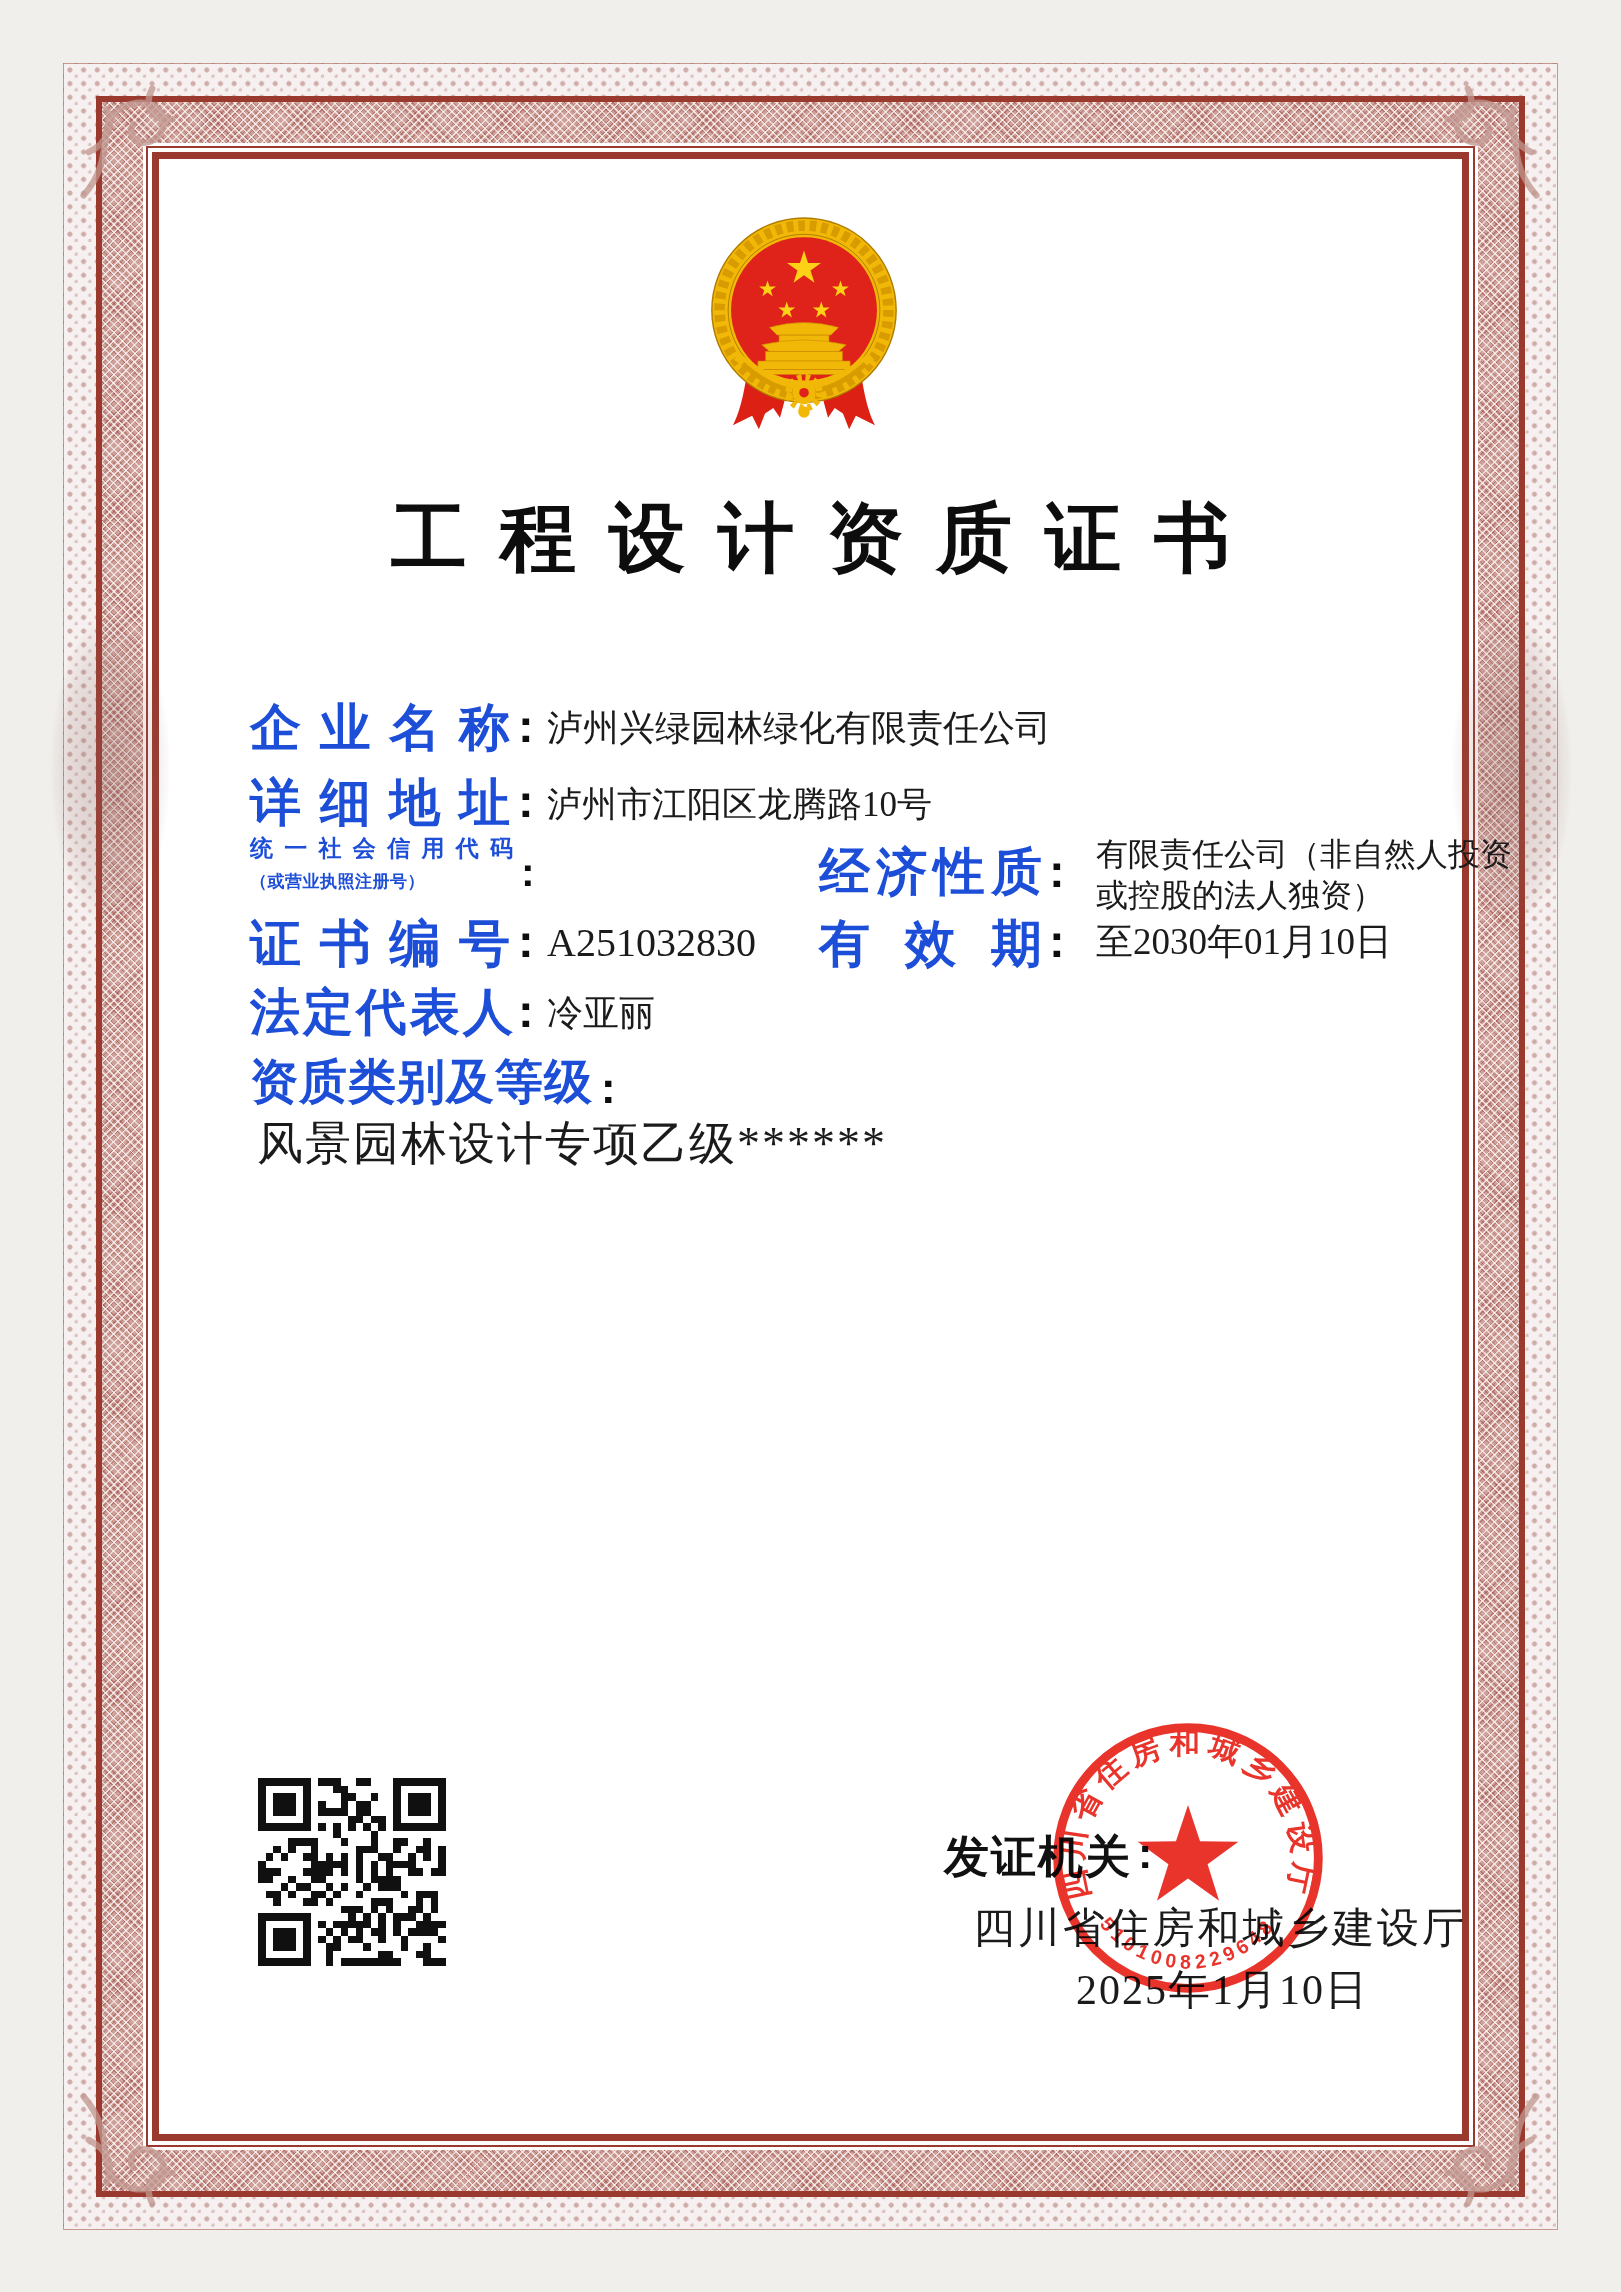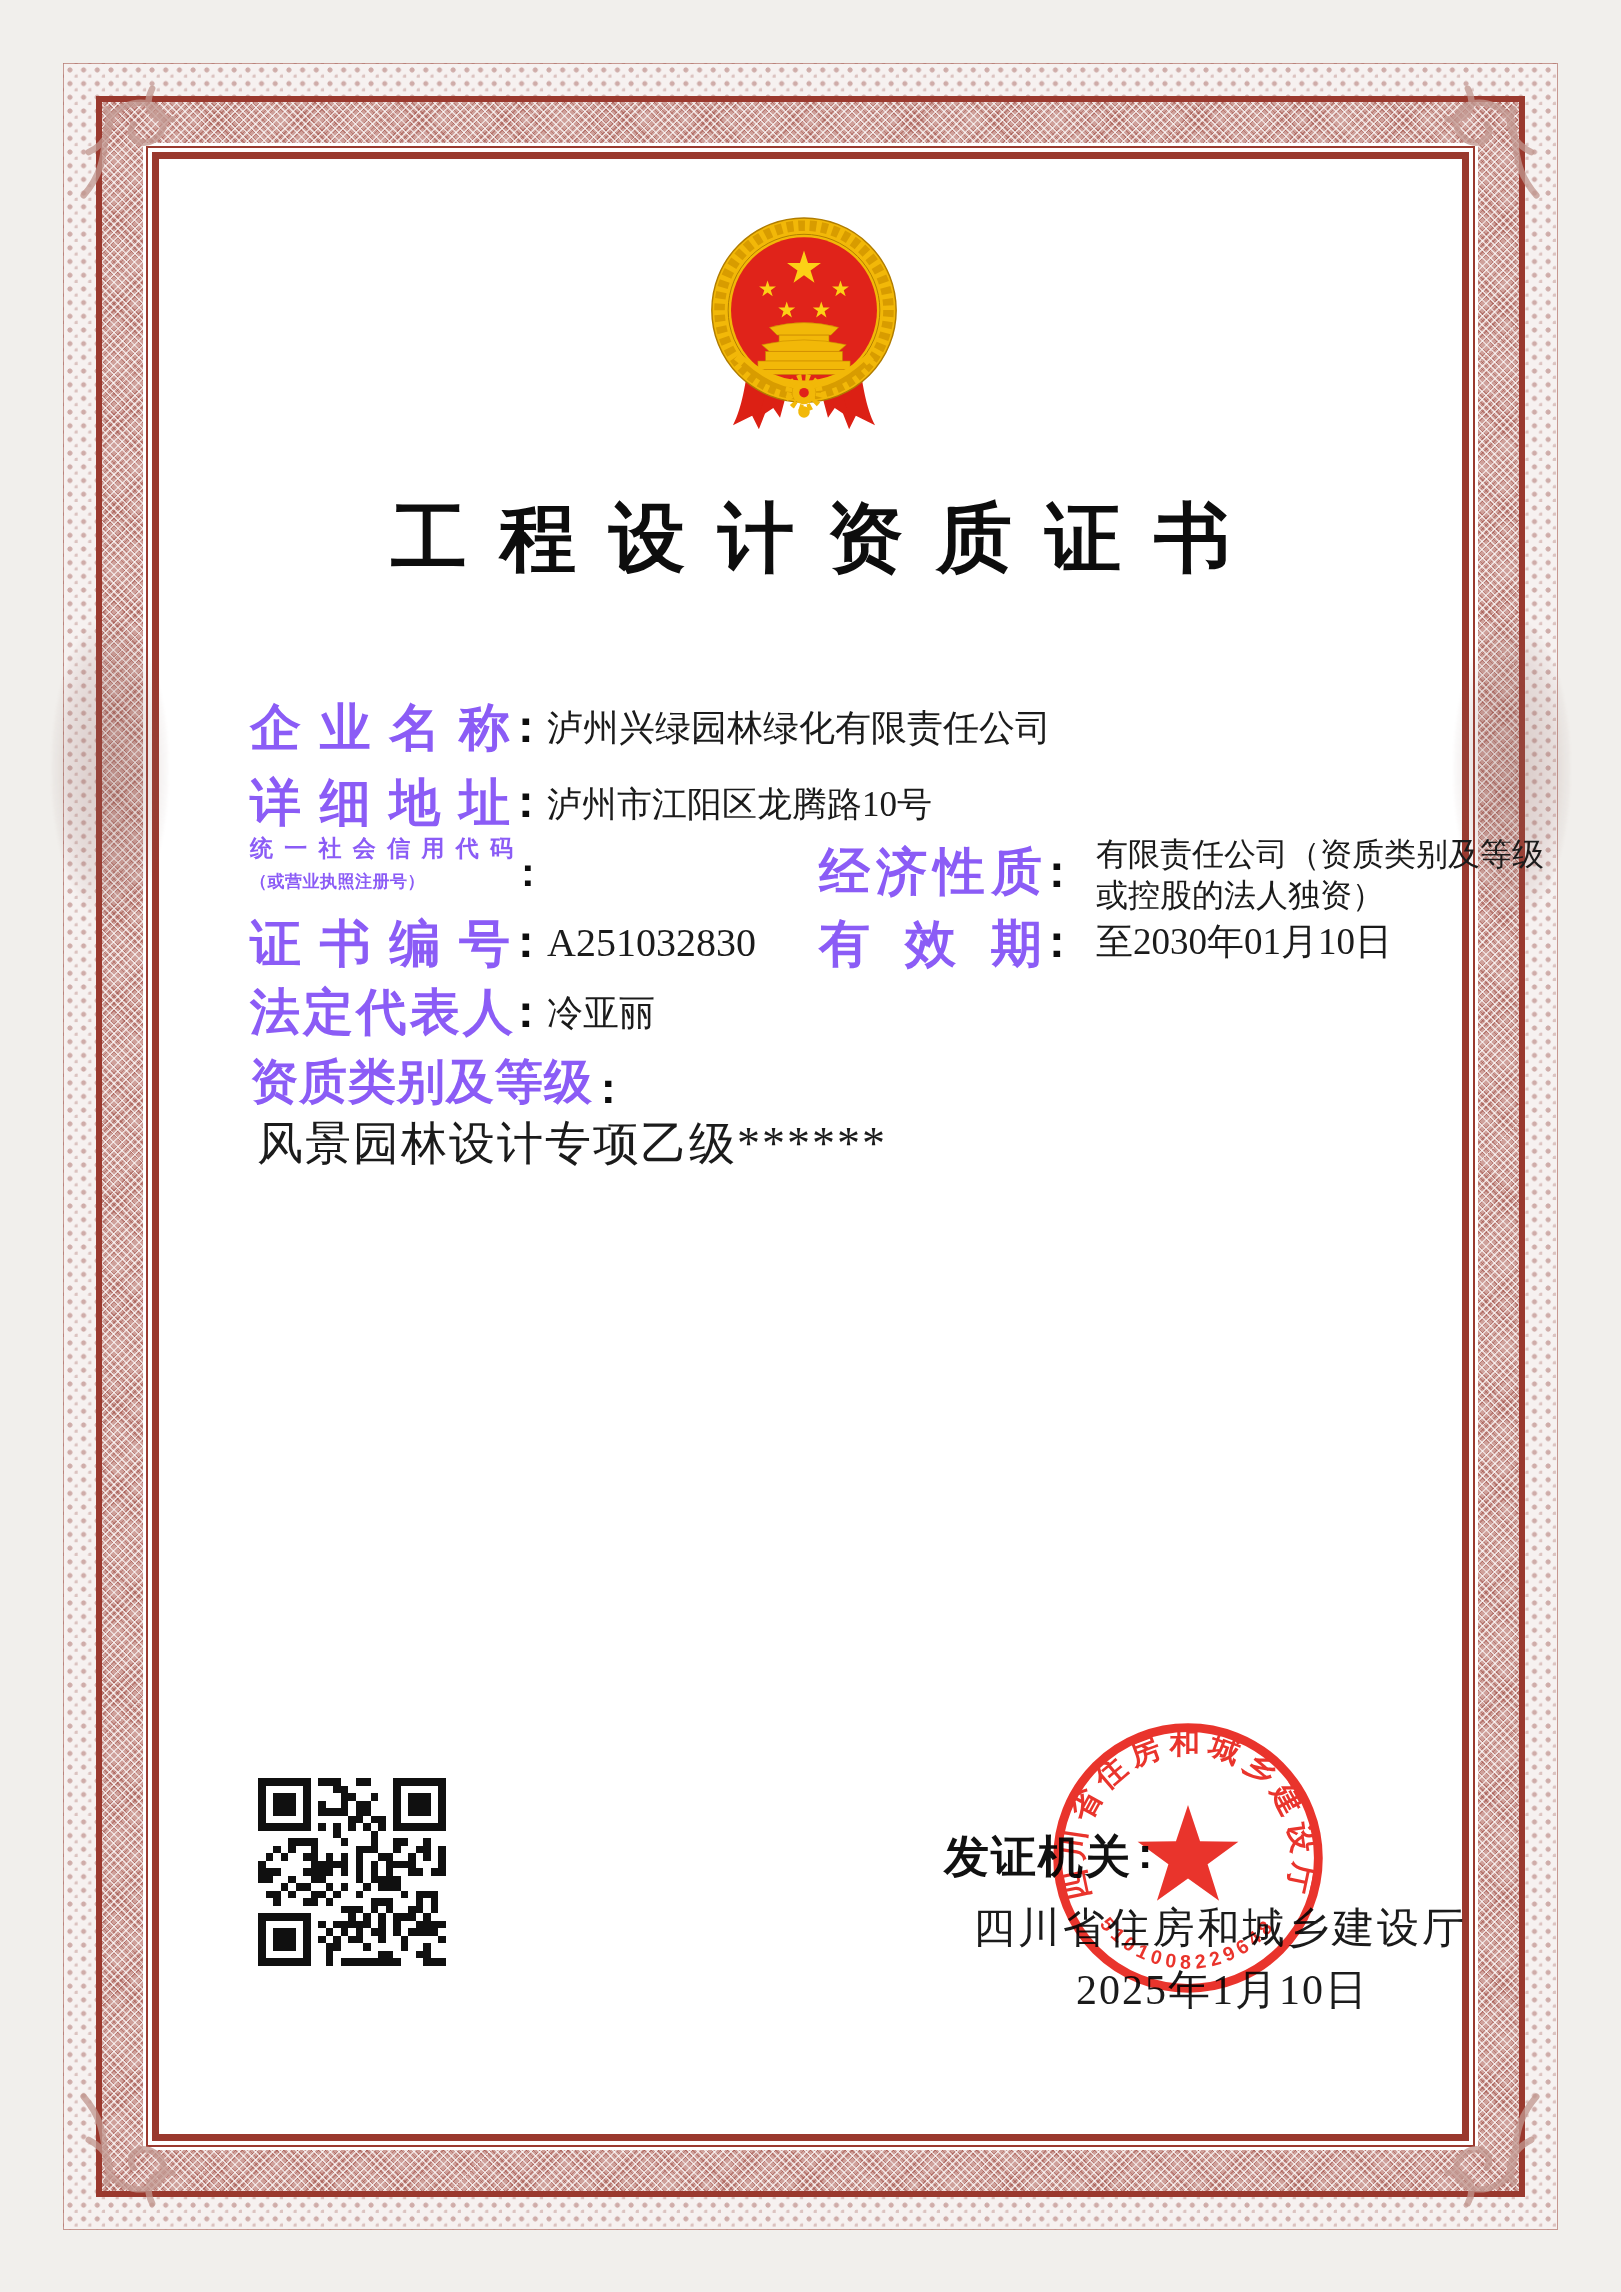--- a/index.html
+++ b/index.html
@@ -34,21 +34,21 @@
   .edge-orn{
     width:118px;height:304px;border-radius:50%;
     background:radial-gradient(ellipse at center, rgba(140,100,94,.30), rgba(140,100,94,.14) 52%, transparent 74%);
     filter:blur(1px);
   }
   
   .title{
     left:0;top:488px;width:100%;text-align:center;
     font-size:76px;font-weight:900;letter-spacing:33px;text-indent:33px;color:#0d0d0d;
   }
-  .lbl{font-weight:900;color:#8b5cf6;}
+  .lbl{font-weight:900;color:#1d4ed8;}
   .jl{display:block;text-align:justify;text-align-last:justify;text-justify:inter-character;}
   .colon{font-weight:900;color:#0d0d0d;}
   .val{font-family:"Liberation Serif",serif;color:#1b1b1b;white-space:nowrap;}
   .issuer-label{font-size:45px;font-weight:900;letter-spacing:2px;}
   .seal-svg{mix-blend-mode:multiply;opacity:.93;}
 </style>
 </head>
 <body>
 
 <div class="page">
@@ -145,21 +145,21 @@
 
   <div class="abs" style="left:250px;top:832px;width:271px">
     <span class="lbl jl" style="width:263px;font-size:23px;line-height:33px">统一社会信用代码</span>
     <span class="lbl" style="display:block;font-size:17px;line-height:33px;letter-spacing:0.5px">（或营业执照注册号）</span>
   </div>
   <div class="abs colon" style="left:521px;top:849px;font-size:41px">:</div>
 
   <div class="abs lbl jl" style="left:819px;top:838px;width:223px;font-size:51px">经济性质</div>
   <div class="abs colon" style="left:1049px;top:843px;font-size:47px">:</div>
   <div class="abs" style="left:1096px;top:834px">
-    <span class="val" style="display:block;font-size:32px;line-height:41px">有限责任公司（资质类别及等级</span>
+    <span class="val" style="display:block;font-size:32px;line-height:41px">有限责任公司（非自然人投资</span>
     <span class="val" style="display:block;font-size:32px;line-height:41px">或控股的法人独资）</span>
   </div>
 
   <div class="abs lbl jl" style="left:250px;top:910px;width:260px;font-size:51px">证书编号</div>
   <div class="abs colon" style="left:518px;top:913px;font-size:47px">:</div>
   <div class="abs val" style="left:547px;top:919px;font-size:40px">A251032830</div>
 
   <div class="abs lbl jl" style="left:819px;top:910px;width:223px;font-size:51px">有效期</div>
   <div class="abs colon" style="left:1049px;top:913px;font-size:47px">:</div>
   <div class="abs val" style="left:1096px;top:917px;font-size:37px">至2030年01月10日</div>

